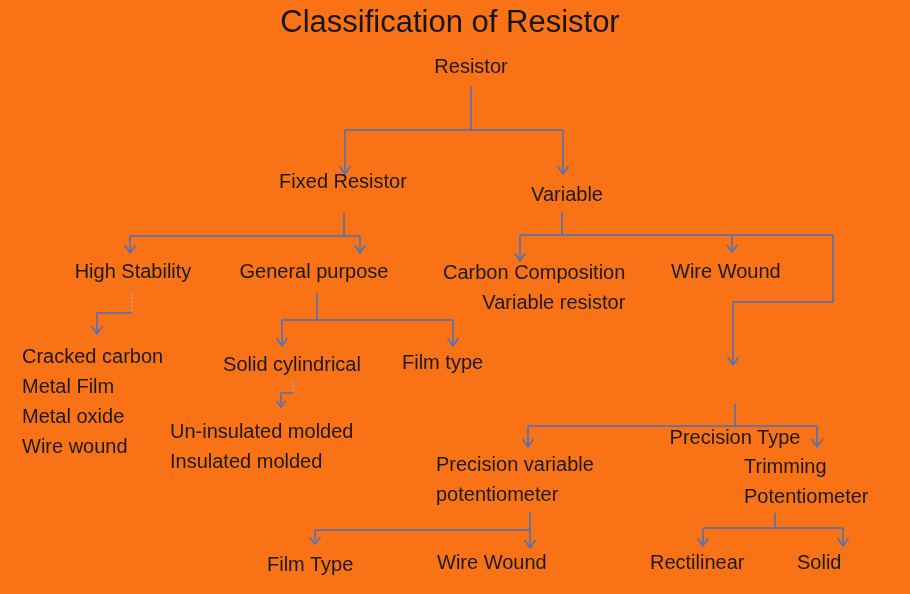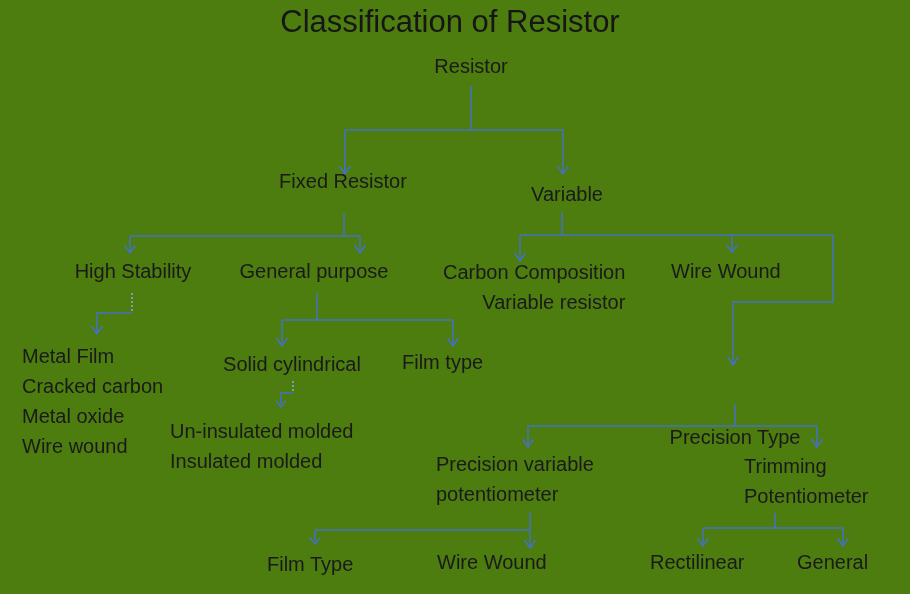--- a/index.html
+++ b/index.html
@@ -1,20 +1,20 @@
 <!DOCTYPE html>
 <html><head>
 <meta charset="utf-8">
 <style>
   html, body { margin: 0; padding: 0; background: #ffffff; }
   .stage {
     position: relative;
     width: 910px;
     height: 594px;
-    background: #4d7c0f;
+    background: #f97316;
     overflow: hidden;
     font-family: "Liberation Sans", sans-serif;
     color: #1a1a1a;
   }
   .title {
     position: absolute;
     top: 2px;
     left: 450px;
     transform: translateX(-50%);
     font-size: 31px;
@@ -87,22 +87,22 @@
   <div class="node centered" style="left:133px; top:258px;">High Stability</div>
 
   <div class="node multiline" style="left:443px; top:257px;text-align:right;">
     <div>Carbon Composition</div>
     <div>Variable resistor</div>
   </div>
 
   <div class="node" style="left:671px; top:258px;">Wire Wound</div>
 
   <div class="node multiline" style="left:22px; top:341px;">
+    <div>Cracked carbon</div>
     <div>Metal Film</div>
-    <div>Cracked carbon</div>
     <div>Metal oxide</div>
     <div>Wire wound</div>
   </div>
 
   <div class="node centered" style="left:292px; top:351px;">Solid cylindrical</div>
 
   <div class="node" style="left:402px; top:349px;">Film type</div>
 
   <div class="node multiline" style="left:170px; top:416px;">
     <div>Un-insulated molded</div>
@@ -120,15 +120,15 @@
     <div>Trimming</div>
     <div>Potentiometer</div>
   </div>
 
   <div class="node" style="left:267px; top:551px;">Film Type</div>
 
   <div class="node" style="left:437px; top:549px;">Wire Wound</div>
 
   <div class="node" style="left:650px; top:549px;">Rectilinear</div>
 
-  <div class="node" style="left:797px; top:549px;">General</div>
+  <div class="node" style="left:797px; top:549px;">Solid</div>
 
 </div>
 
 </body></html>

